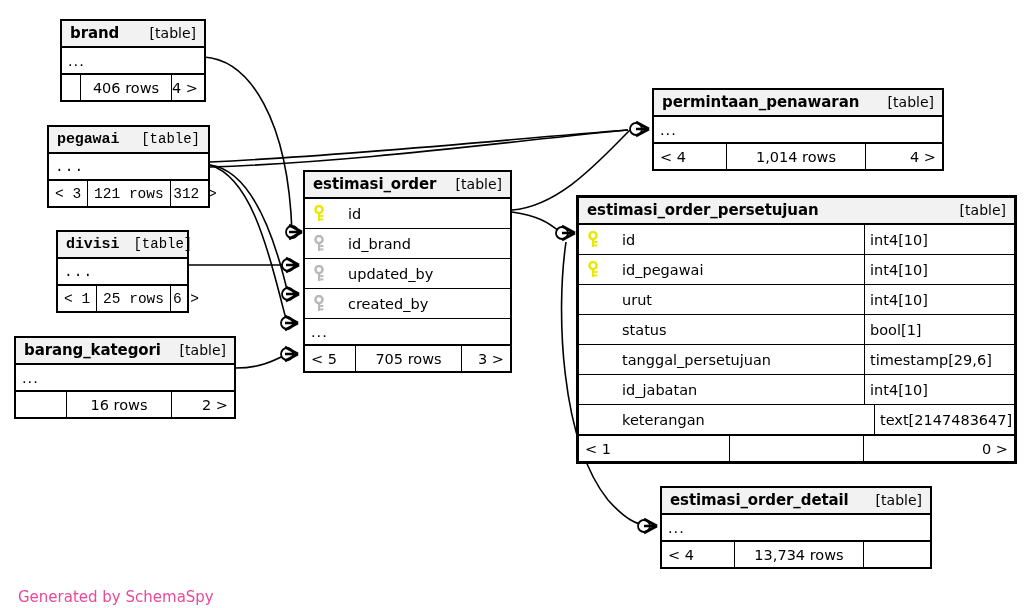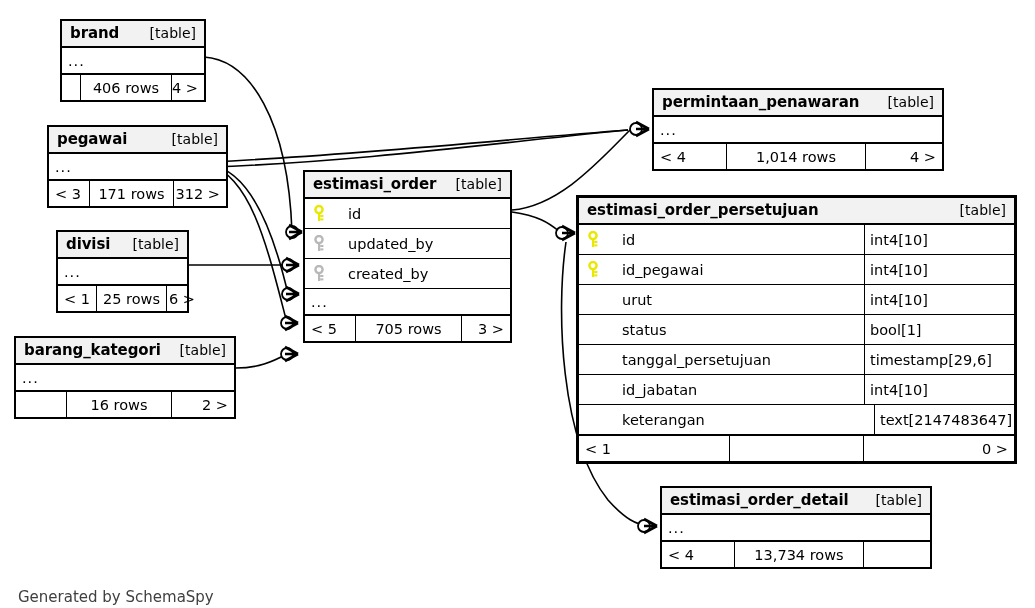--- a/index.html
+++ b/index.html
@@ -118,21 +118,21 @@
     justify-content: center;
     flex: 1 1 auto;
     border-left: 1.6px solid #000;
     border-right: 1.6px solid #000;
   }
   .fc-right { justify-content: flex-end; }
   .credit {
     position: absolute;
     left: 18px; top: 578px;
     font-size: 15px;
-    color: #404040;
+    color: #ec4899;
     z-index: 3;
   }
 </style>
 </head>
 <body>
 
 <div id="diagram">
 
   <svg class="edges" viewBox="0 0 1035 608" xmlns="http://www.w3.org/2000/svg">
     <defs>
@@ -207,34 +207,34 @@
       <span class="tbl-tag">[table]</span>
     </div>
     <div class="ellipsis-row">...</div>
     <div class="footer-row">
       <div class="footer-cell fc-left" style="width:18px;"></div>
       <div class="footer-cell fc-mid">406 rows</div>
       <div class="footer-cell fc-right" style="width:32px;">4 &gt;</div>
     </div>
   </div>
 
-  <div class="table-node" style="left:47px; top:115px; width:181px;">
+  <div class="table-node" style="left:47px; top:115px; width:163px;font-family:Liberation Mono, monospace;">
     <div class="tbl-header">
       <span class="tbl-name">pegawai</span>
       <span class="tbl-tag">[table]</span>
     </div>
     <div class="ellipsis-row">...</div>
     <div class="footer-row">
       <div class="footer-cell fc-left" style="width:40px;">&lt; 3</div>
-      <div class="footer-cell fc-mid">171 rows</div>
+      <div class="footer-cell fc-mid">121 rows</div>
       <div class="footer-cell fc-right" style="width:52px;">312 &gt;</div>
     </div>
   </div>
 
-  <div class="table-node" style="left:56px; top:220px; width:133px;">
+  <div class="table-node" style="left:56px; top:220px; width:133px;font-family:Liberation Mono, monospace;">
     <div class="tbl-header">
       <span class="tbl-name">divisi</span>
       <span class="tbl-tag">[table]</span>
     </div>
     <div class="ellipsis-row">...</div>
     <div class="footer-row">
       <div class="footer-cell fc-left" style="width:40px;">&lt; 1</div>
       <div class="footer-cell fc-mid">25 rows</div>
       <div class="footer-cell fc-right" style="width:34px;">6 &gt;</div>
     </div>
@@ -274,33 +274,46 @@
     <div class="col-row">
       <div class="col-main">
         <span class="keyicon">
           <svg width="14" height="18" viewBox="0 0 14 18">
               <circle cx="7" cy="4.6" r="3.6" fill="none" stroke="#b8b8b8" stroke-width="2.4"></circle>
               <rect x="6" y="7" width="2.2" height="9" fill="#b8b8b8"></rect>
               <rect x="8.2" y="10" width="3.2" height="2" fill="#b8b8b8"></rect>
               <rect x="8.2" y="13.4" width="3.2" height="2" fill="#b8b8b8"></rect>
             </svg>
         </span>
-        <span class="col-label">updated_by</span>
+        <span class="col-label">id_brand</span>
       </div>
     </div>
     <div class="col-row">
       <div class="col-main">
         <span class="keyicon">
           <svg width="14" height="18" viewBox="0 0 14 18">
               <circle cx="7" cy="4.6" r="3.6" fill="none" stroke="#b8b8b8" stroke-width="2.4"></circle>
               <rect x="6" y="7" width="2.2" height="9" fill="#b8b8b8"></rect>
               <rect x="8.2" y="10" width="3.2" height="2" fill="#b8b8b8"></rect>
               <rect x="8.2" y="13.4" width="3.2" height="2" fill="#b8b8b8"></rect>
             </svg>
         </span>
+        <span class="col-label">updated_by</span>
+      </div>
+    </div>
+    <div class="col-row">
+      <div class="col-main">
+        <span class="keyicon">
+          <svg width="14" height="18" viewBox="0 0 14 18">
+              <circle cx="7" cy="4.6" r="3.6" fill="none" stroke="#b8b8b8" stroke-width="2.4"></circle>
+              <rect x="6" y="7" width="2.2" height="9" fill="#b8b8b8"></rect>
+              <rect x="8.2" y="10" width="3.2" height="2" fill="#b8b8b8"></rect>
+              <rect x="8.2" y="13.4" width="3.2" height="2" fill="#b8b8b8"></rect>
+            </svg>
+        </span>
         <span class="col-label">created_by</span>
       </div>
     </div>
     <div class="ellipsis-row">...</div>
     <div class="footer-row">
       <div class="footer-cell fc-left" style="width:50px;">&lt; 5</div>
       <div class="footer-cell fc-mid">705 rows</div>
       <div class="footer-cell fc-right" style="width:48px;">3 &gt;</div>
     </div>
   </div>

